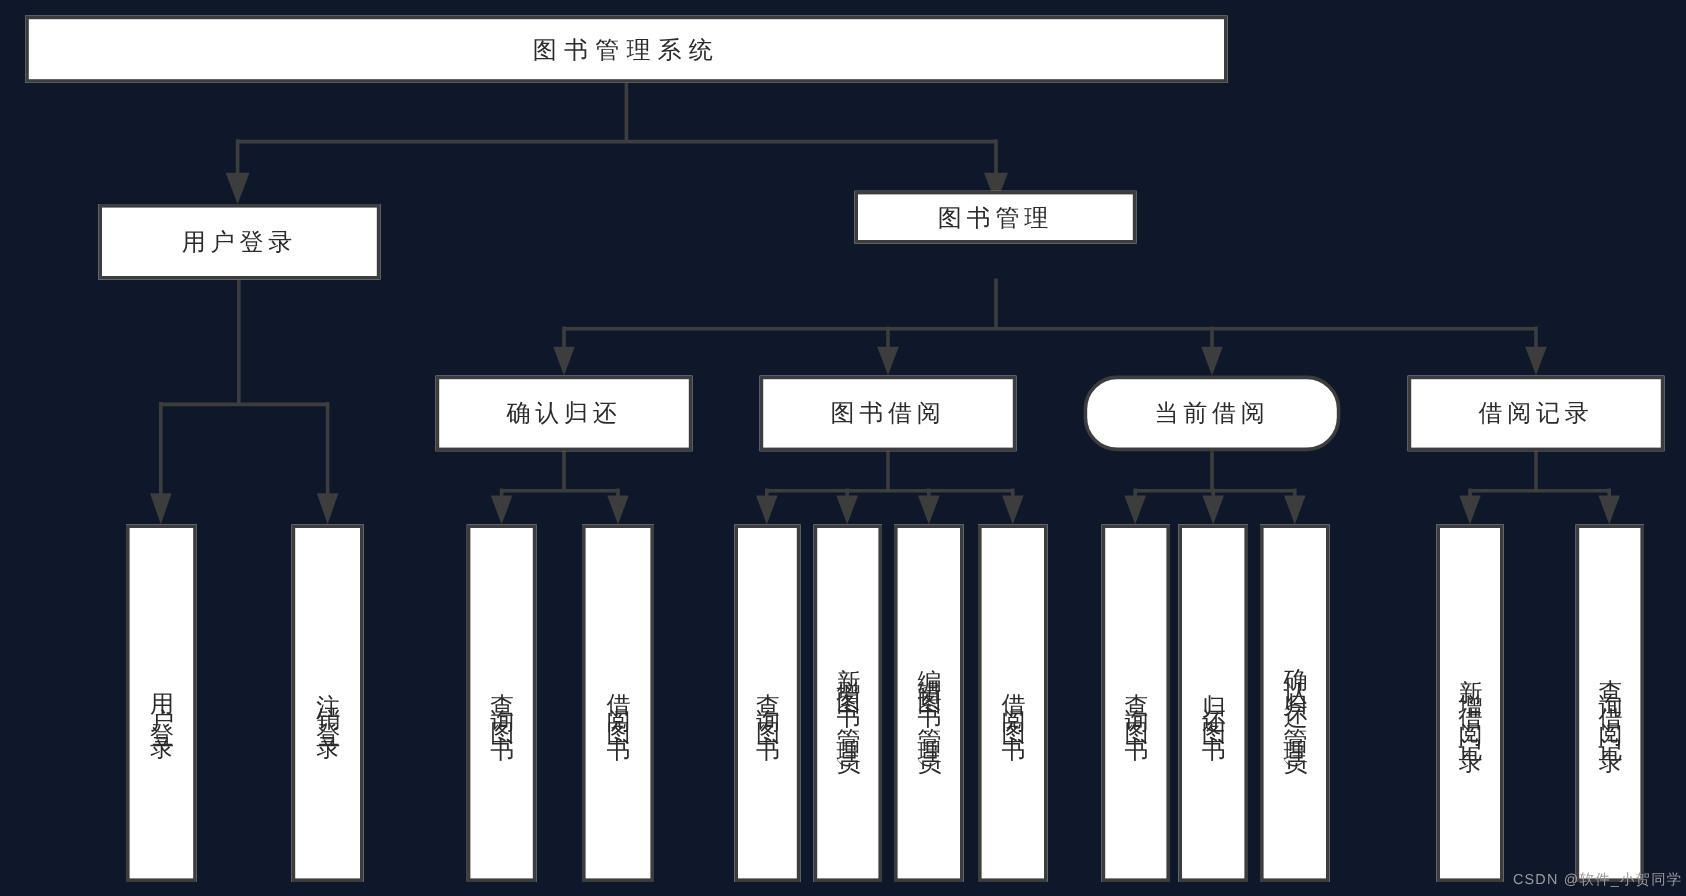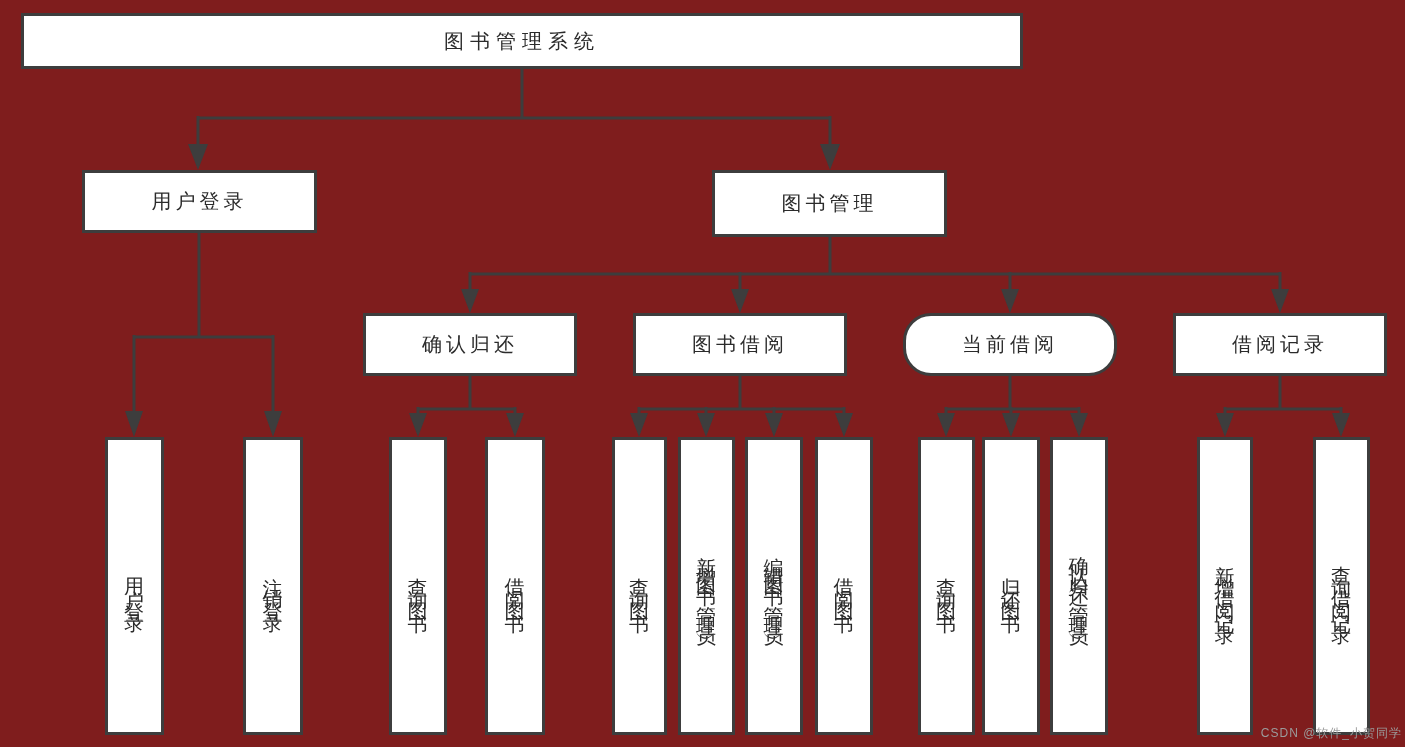--- a/index.html
+++ b/index.html
@@ -1,20 +1,20 @@
 <!DOCTYPE html>
 <html><head>
 <meta charset="utf-8">
 <style>
   html, body { margin: 0; padding: 0; background: #ffffff; }
   #canvas {
     position: relative;
     width: 1405px;
     height: 747px;
-    background: #7f1d1d;
+    background: #0f172a;
     font-family: "Liberation Sans", "DejaVu Sans", sans-serif;
     overflow: hidden;
   }
   #wires {
     position: absolute;
     left: 0; top: 0;
     width: 1405px; height: 747px;
   }
   .box {
     position: absolute;
@@ -25,21 +25,21 @@
     align-items: center;
     justify-content: center;
     color: #2b2b2b;
     font-size: 20px;
     letter-spacing: 4px;
     white-space: nowrap;
     z-index: 2;
   }
   .box.root  { left: 21px;  top: 13px;  width: 1002px; height: 56px; letter-spacing: 6px; }
   .box.lvl2a { left: 82px;  top: 170px; width: 235px;  height: 63px; }
-  .box.lvl2b { left: 712px; top: 170px; width: 235px;  height: 67px; }
+  .box.lvl2b { left: 712px; top: 159px; width: 235px;  height: 44px; }
   .box.lvl3  { top: 313px;  width: 214px; height: 63px; }
   .box.l3-1 { left: 363px; }
   .box.l3-2 { left: 633px; font-family: Liberation Mono, monospace; }
   .box.l3-3 { left: 903px; border-radius: 28px; }
   .box.l3-4 { left: 1173px; }
   .box.leaf {
     top: 437px;
     height: 298px;
     writing-mode: vertical-rl;
     text-orientation: mixed;

